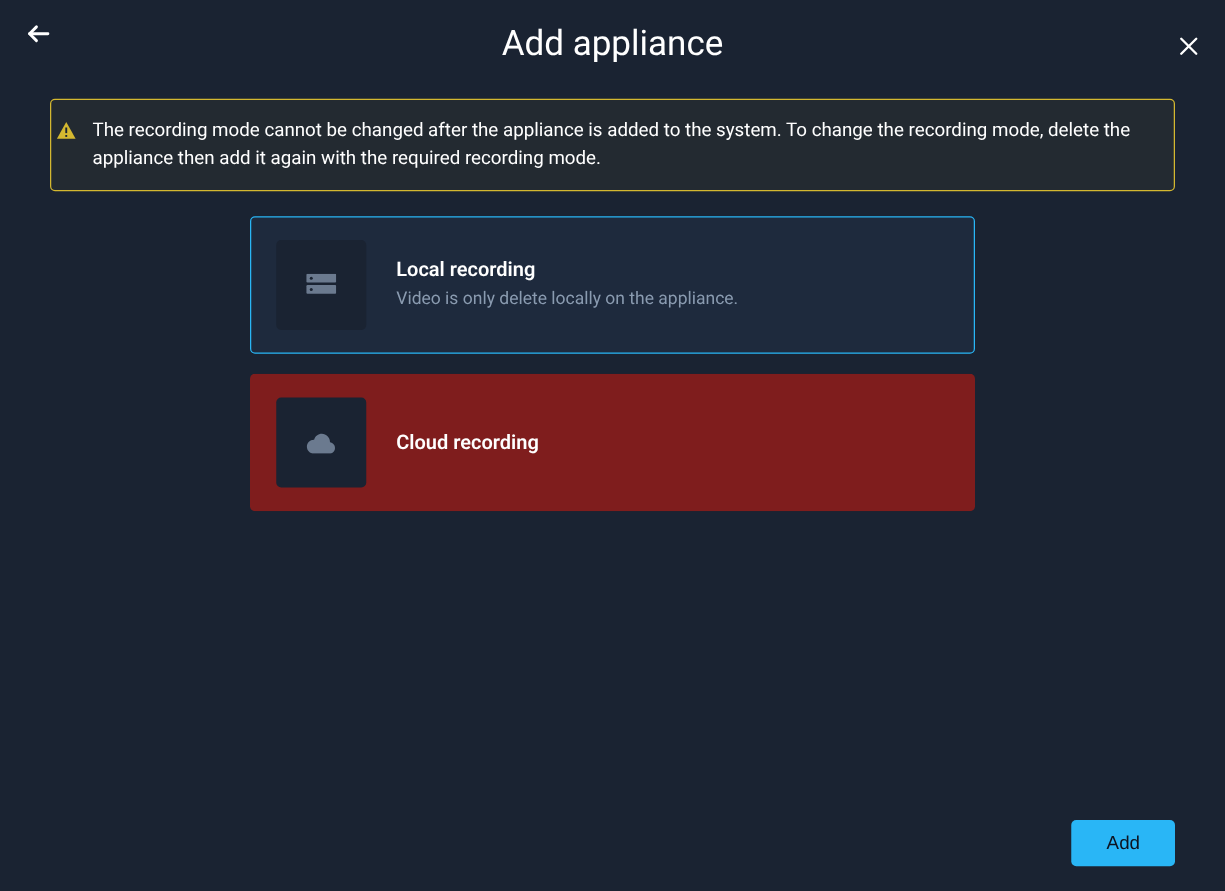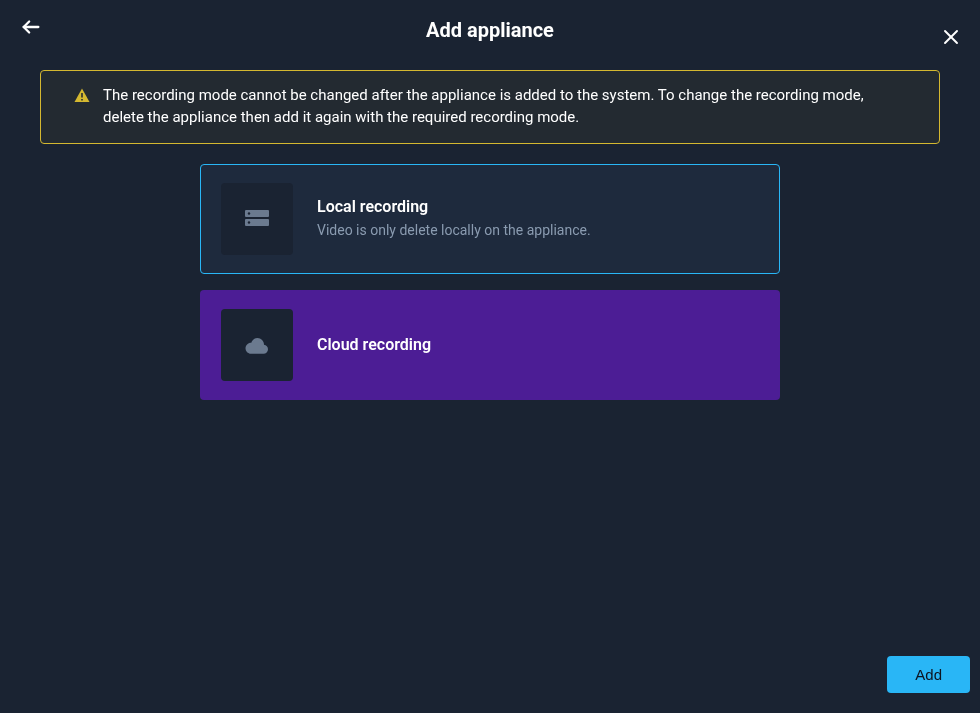--- a/index.html
+++ b/index.html
@@ -35,29 +35,29 @@
     .close-btn {
       position: absolute;
       right: 20px;
       top: 28px;
       cursor: pointer;
       display: flex;
       align-items: center;
       justify-content: center;
     }
     .title {
-      font-size: 20px;
-      font-weight: 700;
+      font-size: 28px;
+      font-weight: 400;
       color: #ffffff;
     }
     .warning-banner {
       margin: 10px 40px 20px 40px;
       border: 1px solid #d4b830;
       border-radius: 4px;
-      padding: 14px 32px;
+      padding: 14px 3px;
       display: flex;
       align-items: flex-start;
       gap: 12px;
       background: rgba(212, 184, 48, 0.05);
     }
     .warning-icon {
       flex-shrink: 0;
       margin-top: 2px;
     }
     .warning-text {
@@ -66,21 +66,21 @@
       line-height: 1.45;
     }
     .options-container {
       display: flex;
       flex-direction: column;
       gap: 16px;
       max-width: 580px;
       margin: 19px auto 0 auto;
     }
     .option-card {
-      background: #4c1d95;
+      background: #7f1d1d;
       border: 1px solid transparent;
       border-radius: 4px;
       padding: 18px 20px;
       display: flex;
       align-items: center;
       gap: 24px;
       cursor: pointer;
     }
     .option-card.selected {
       border: 1px solid #29b6f6;
@@ -107,21 +107,21 @@
       color: #ffffff;
     }
     .option-description {
       font-size: 14px;
       color: #8a9bb0;
       line-height: 1.5;
     }
     .footer {
       position: absolute;
       bottom: 20px;
-      right: 10px;
+      right: 40px;
     }
     .add-btn {
       background: #29b6f6;
       color: #0d1421;
       border: none;
       border-radius: 4px;
       padding: 10px 28px;
       font-size: 15px;
       font-weight: 500;
       cursor: pointer;

